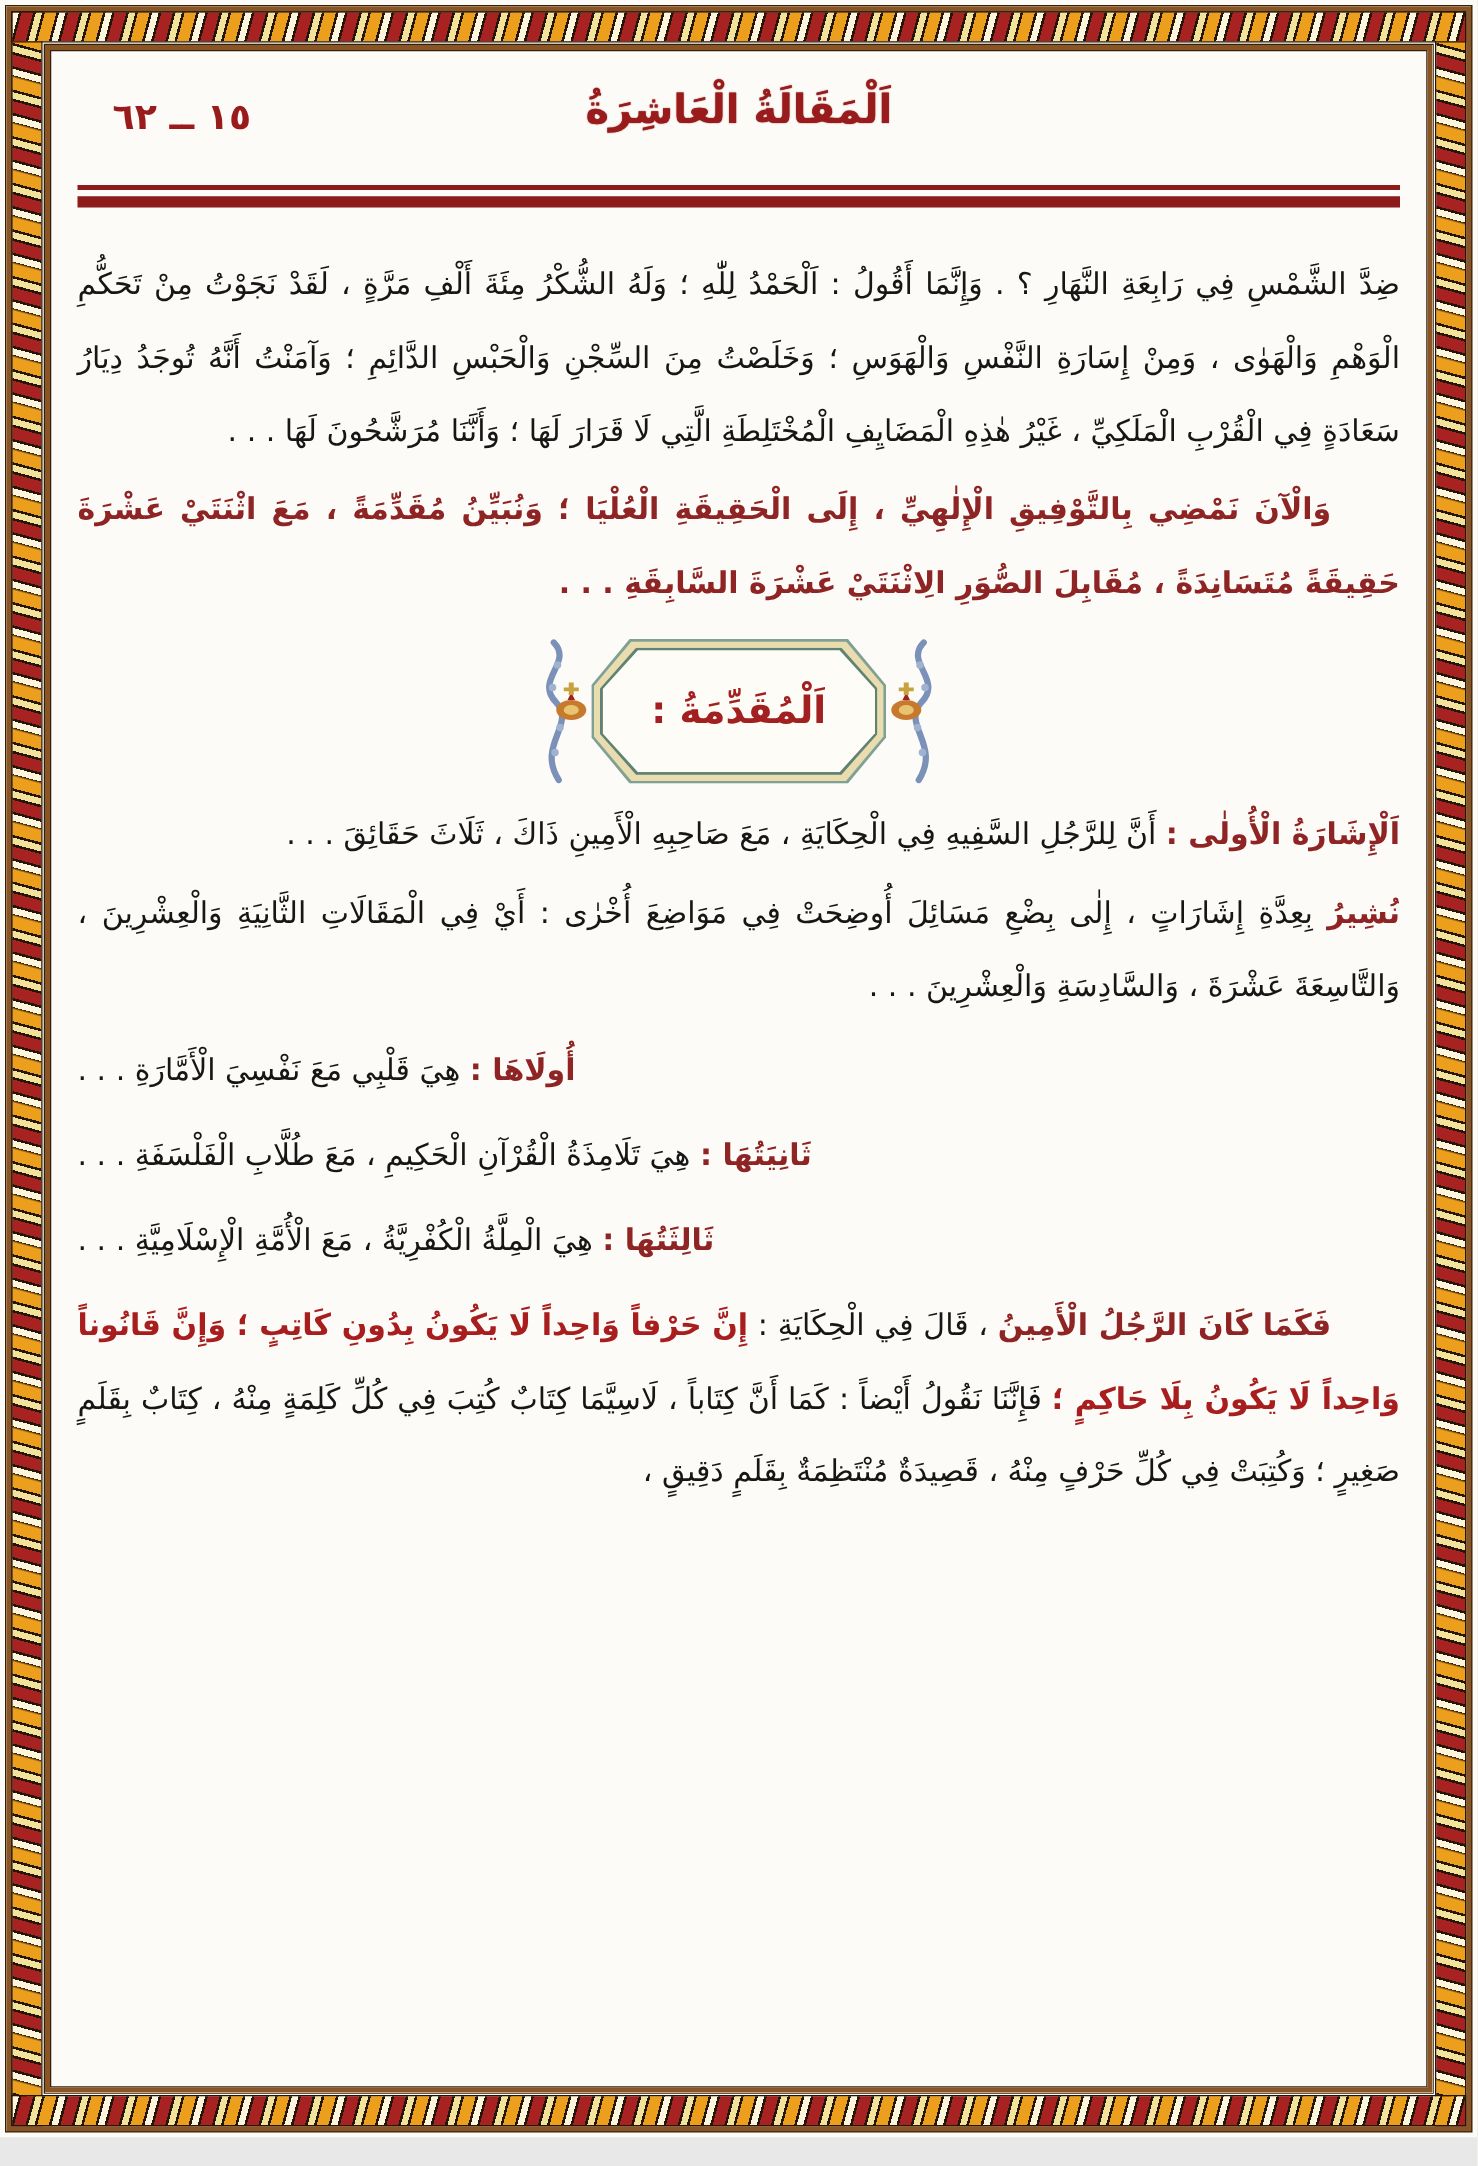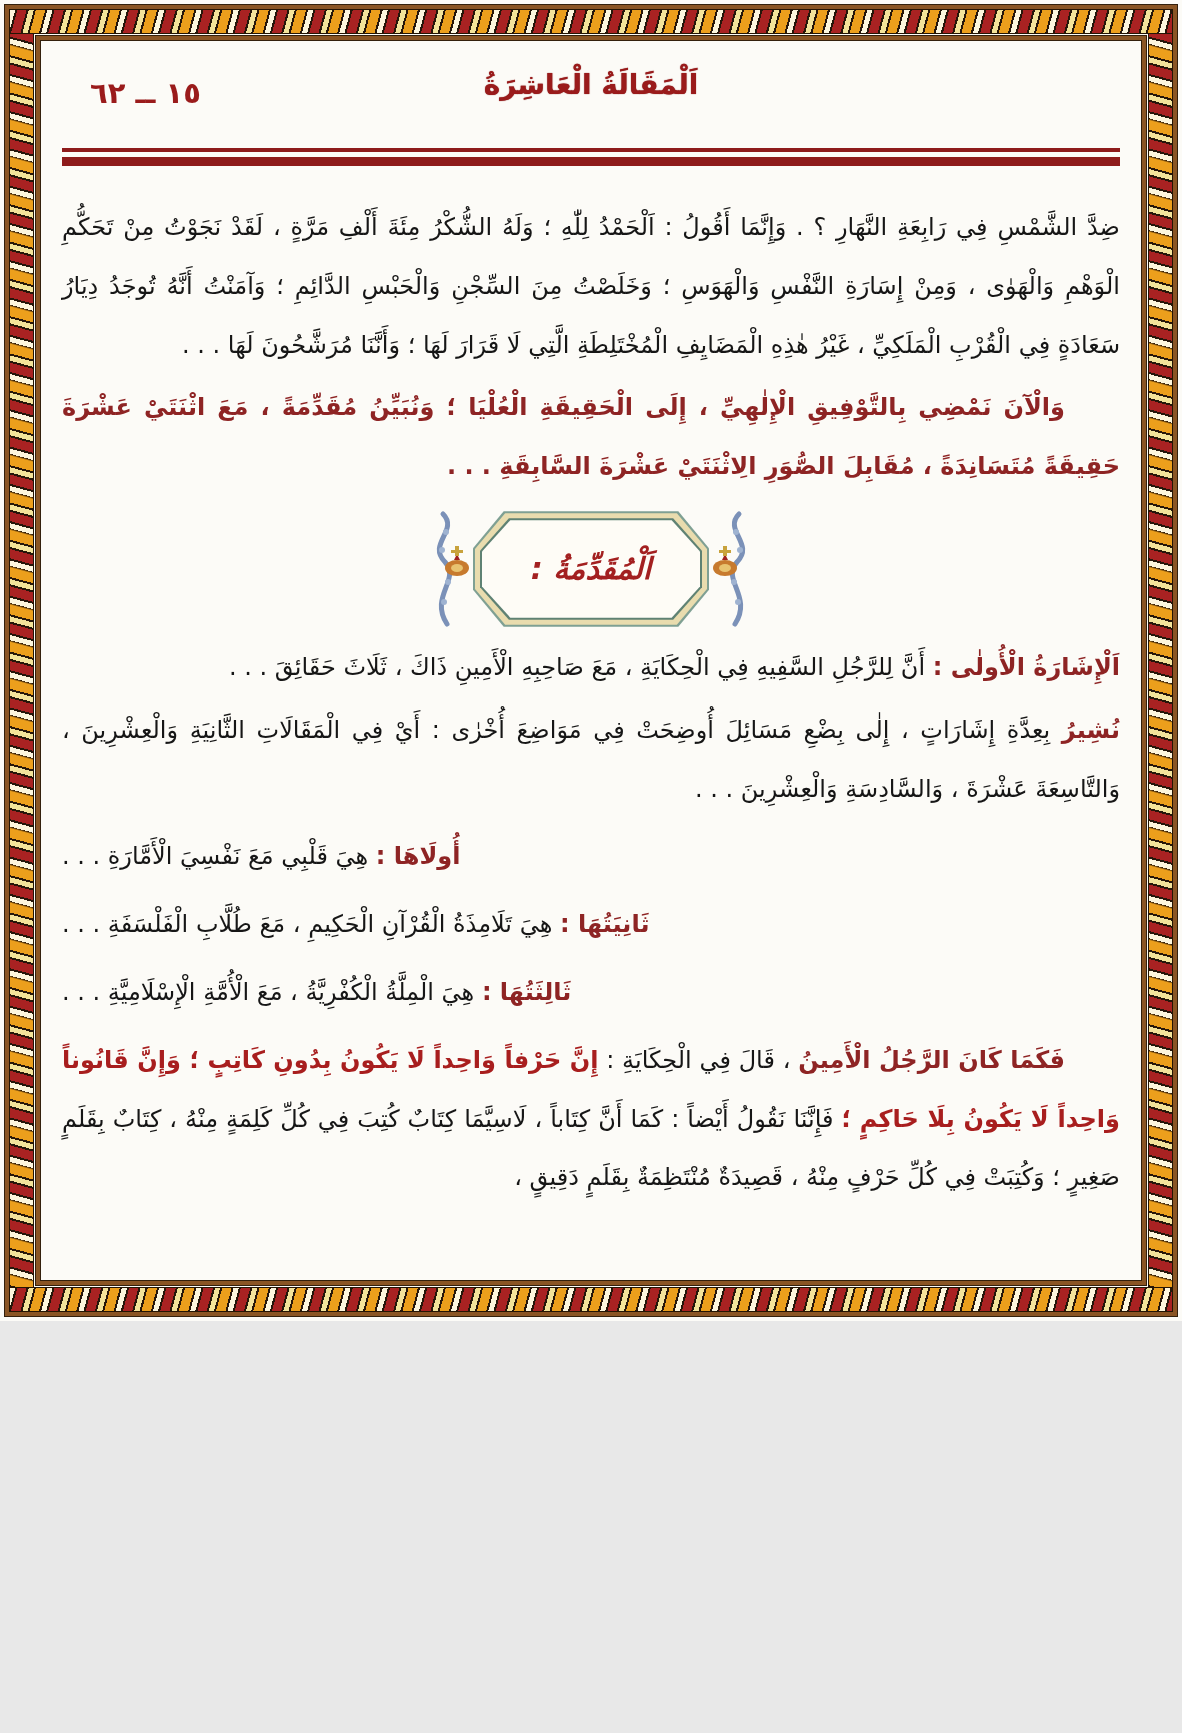--- a/index.html
+++ b/index.html
@@ -1,18 +1,18 @@
 <!DOCTYPE html>
 <html lang="ar"><head>
 <meta charset="utf-8">
 <style>
   html,body{margin:0;padding:0;background:#e8e8e8;}
   .page{
     position:relative;
-    width:1182px;height:1321px;
+    width:1182px;height:1710px;
     margin:0 auto;
     background:#fcfbf7;
     overflow:hidden;
     font-family:"DejaVu Sans", sans-serif;
   }
   
   .f-outer{
     position:absolute;inset:5px;
     border:4px solid #8a5524;
     box-shadow:0 0 0 1px #33200c, inset 0 0 0 1px #33200c;
@@ -45,21 +45,21 @@
   }
   .hdr{position:relative;height:96px;}
   .page-number{
     position:absolute;left:28px;top:26px;
     direction:ltr;
     color:#9a1b1b;font-weight:bold;font-size:29px;letter-spacing:2px;
   }
   .title{
     margin:0;padding-top:18px;
     text-align:center;
-    color:#9a1b1b;font-size:28px;font-weight:bold;
+    color:#9a1b1b;font-size:32px;font-weight:bold;
     text-shadow:0 0 1px #7d1414;
   }
   .rules{margin-top:2px;}
   .rule-thin {height:4px;background:#8e1b1b;margin-bottom:5px;}
   .rule-thick{height:9px;background:#8e1b1b;}
   
   .bodytext{
     padding-top:28px;
     font-size:24px;
     line-height:2.45;
@@ -72,21 +72,21 @@
   .redb{color:#8e2424;font-weight:bold;}
   .redbb{color:#a81e1e;font-weight:bold;}
   p.item{margin:9px 0;padding-right:92px;text-align:left;}
   
   .cart-row{
     display:flex;align-items:center;justify-content:center;
     margin:14px auto 10px auto;direction:rtl;
   }
   .cart-orn{flex:0 0 auto;}
   .oct{ clip-path:polygon(13% 0,87% 0,100% 32%,100% 68%,87% 100%,13% 100%,0 68%,0 32%); }
-  .oct1{background:#7fa093;padding:2px;font-style:italic;}
+  .oct1{background:#7fa093;padding:2px;}
   .oct2{background:#e9dcae;padding:5px;}
   .oct3{background:#5f8273;padding:2px;}
   .oct4{
     background:#fefcf6;
     padding:12px 34px;
     min-width:150px;text-align:center;
   }
   .cart-label{
     color:#a32020;font-size:30px;font-weight:bold;white-space:nowrap;
   }

